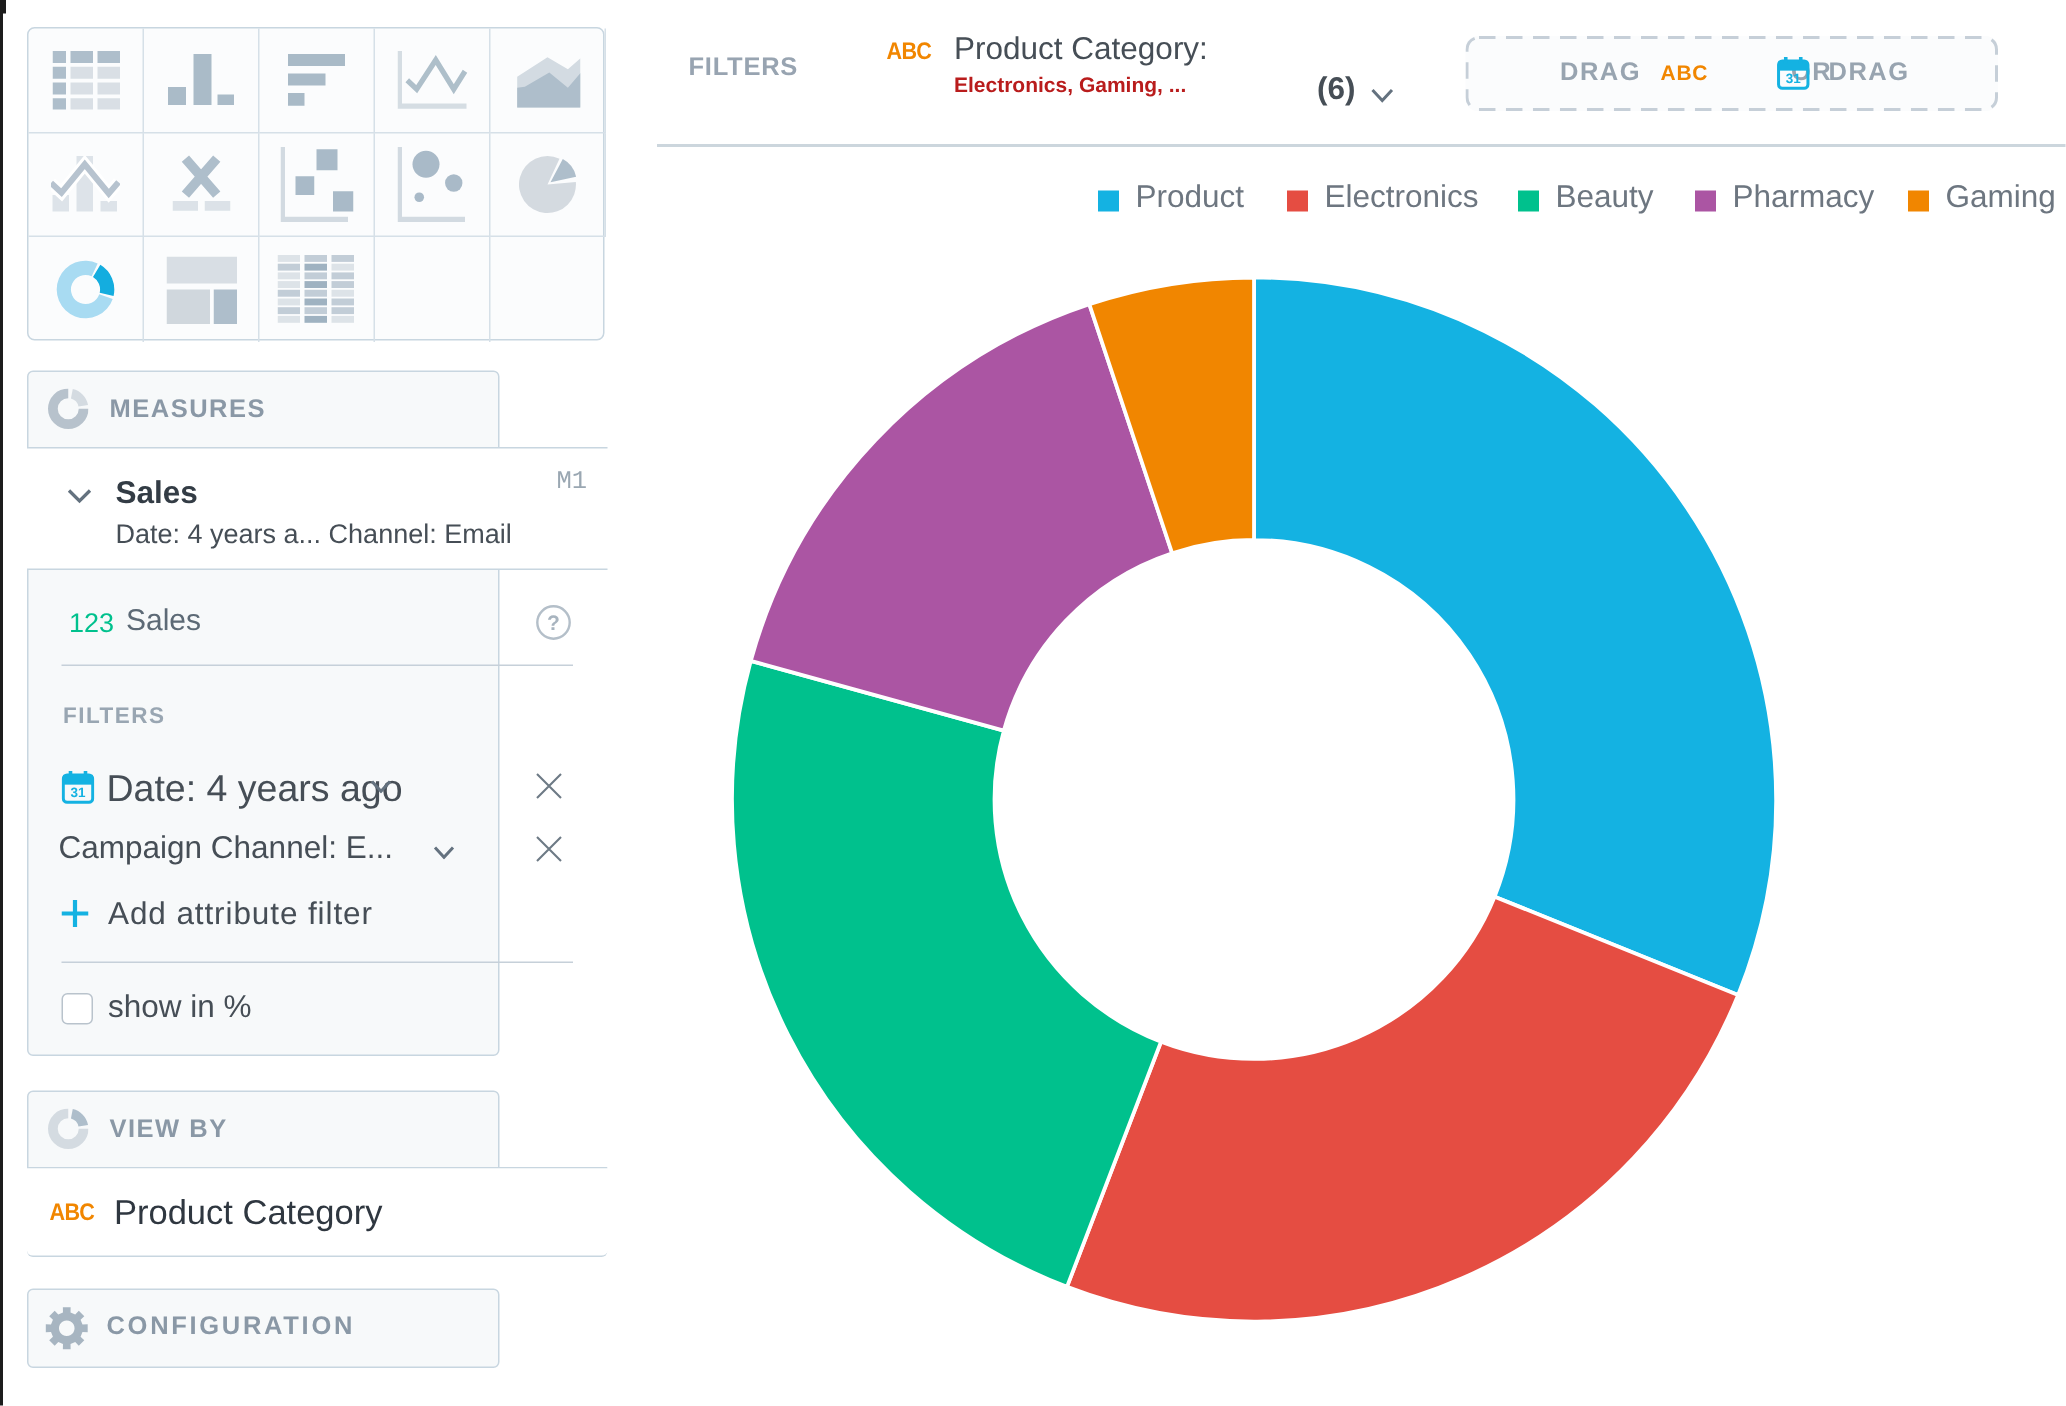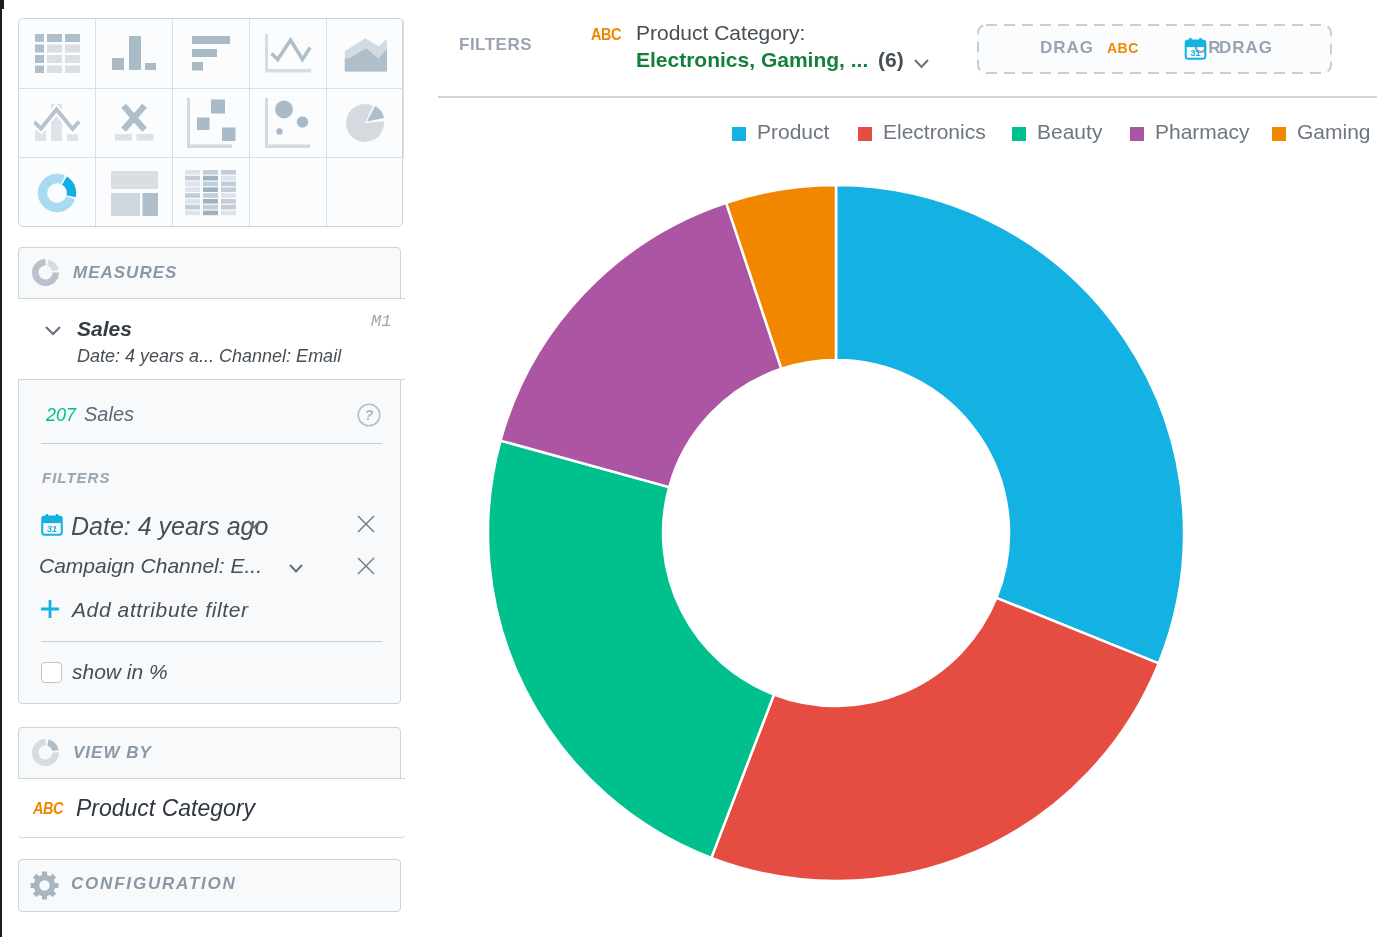--- a/index.html
+++ b/index.html
@@ -6,22 +6,22 @@
   html,body { width:1377px; height:937px; background:#ffffff; overflow:hidden;
     font-family:"Liberation Sans", sans-serif; }
   .abs { position:absolute; }
   .leftline { position:absolute; left:0; top:0; width:2px; height:937px; background:#1c1c1c; }
   
   .picker { position:absolute; left:18px; top:18px; width:385px; height:209px;
     background:#fbfcfd; border:1px solid #c8d6e0; border-radius:5px; }
   .cell { position:absolute; border-right:1px solid #d6e0e8; border-bottom:1px solid #d6e0e8;
     width:77px; height:69.7px; display:flex; align-items:center; justify-content:center; }
   
-  .panel { position:absolute; left:18px; width:383px; background:#f7f9fa;
-    border:1px solid #c8d6e0; border-radius:4px;font-style:italic; }
+  .panel { position:absolute; left:18px; width:315px; background:#f7f9fa;
+    border:1px solid #c8d6e0; border-radius:4px; }
   .phead { position:absolute; left:0; top:0; width:100%; height:50px; }
   .phead .ptitle { position:absolute; left:54px; top:15px; font-size:17px; font-weight:bold;
     color:#8a98a6; letter-spacing:1px; }
   .pico { position:absolute; left:13px; top:11px; }
 </style>
 </head>
 <body>
 <div class="leftline"></div>
 <div class="abs" style="left:0;top:0;width:4px;height:9px;background:#1c1c1c;"></div>
 
@@ -182,21 +182,21 @@
   <div class="abs" style="left:-1px; top:50px; width:387px; height:82px; background:#ffffff;
        border-top:1px solid #c8d6e0; border-bottom:1px solid #c8d6e0;">
     <svg class="abs" style="left:27px;top:27px;" width="16" height="10" viewBox="0 0 16 10">
       <path d="M 1 1 L 8 8 L 15 1" fill="none" stroke="#64727f" stroke-width="2.2"></path>
     </svg>
     <span class="abs" style="left:59px; top:18px; font-size:21px; font-weight:bold; color:#333c45;">Sales</span>
     <span class="abs" style="left:353px; top:13px; font-size:17px; color:#9aa7b2; font-family:'Liberation Mono',monospace;">M1</span>
     <span class="abs" style="left:59px; top:47px; font-size:18px; color:#464e56;">Date: 4 years a... Channel: Email</span>
   </div>
 
-  <span class="abs" style="left:27px; top:157px; font-size:18px; color:#00c18d;">207</span>
+  <span class="abs" style="left:27px; top:157px; font-size:18px; color:#00c18d;">123</span>
   <span class="abs" style="left:65px; top:155px; font-size:20px; color:#5d6a76;">Sales</span>
   <svg class="abs" style="left:338px;top:155px;" width="24" height="24" viewBox="0 0 24 24">
     <circle cx="12" cy="12" r="10.8" fill="none" stroke="#b4bfc9" stroke-width="1.6"></circle>
     <text x="12" y="17" text-anchor="middle" font-size="14" font-weight="bold" fill="#a8b4bf" font-family="Liberation Sans,sans-serif">?</text>
   </svg>
   <div class="abs" style="left:22px; top:195px; width:341px; height:1px; background:#c6d0d9;"></div>
   <span class="abs" style="left:23px; top:221px; font-size:15px; font-weight:bold; color:#99a6b2; letter-spacing:1px;">FILTERS</span>
 
   <svg class="abs" style="left:22px;top:266px;" width="22" height="22" viewBox="0 0 22 22">
     <rect x="1.2" y="2.6" width="19.6" height="18.2" rx="2.5" fill="none" stroke="#14b2e2" stroke-width="2"></rect>
@@ -250,21 +250,21 @@
   <svg class="pico" width="29" height="29" viewBox="0 0 29 29" style="top:11px;left:11px;">
       <path fill-rule="evenodd" fill="#a7b5c1" d="M 11.91 0.54 L 17.09 0.54 L 17.02 4.00 L 20.14 5.29 L 22.54 2.80 L 26.20 6.46 L 23.71 8.86 L 25.00 11.98 L 28.46 11.91 L 28.46 17.09 L 25.00 17.02 L 23.71 20.14 L 26.20 22.54 L 22.54 26.20 L 20.14 23.71 L 17.02 25.00 L 17.09 28.46 L 11.91 28.46 L 11.98 25.00 L 8.86 23.71 L 6.46 26.20 L 2.80 22.54 L 5.29 20.14 L 4.00 17.02 L 0.54 17.09 L 0.54 11.91 L 4.00 11.98 L 5.29 8.86 L 2.80 6.46 L 6.46 2.80 L 8.86 5.29 L 11.98 4.00 Z M 14.5 9.3 A 5.2 5.2 0 1 0 14.51 9.3 Z"></path>
     </svg>
   <span class="abs" style="left:52px; top:14px; font-size:17px; font-weight:bold; color:#8a98a6; letter-spacing:1.8px;">CONFIGURATION</span>
 </div>
 
 <div id="topbar">
   <span class="abs" style="left:459px; top:35px; font-size:17px; font-weight:bold; color:#98a4b1; letter-spacing:0.5px;">FILTERS</span>
   <span class="abs" style="left:591px; top:26px; font-size:16px; font-weight:bold; color:#f18600; letter-spacing:-0.5px; transform:scaleX(0.9); transform-origin:0 0;">ABC</span>
   <span class="abs" style="left:636px; top:21px; font-size:21px; color:#464e56;">Product Category:</span>
-  <span class="abs" style="left:636px; top:48px; font-size:21px; font-weight:bold; color:#15803d;">Electronics, Gaming, ...</span>
+  <span class="abs" style="left:636px; top:48px; font-size:14px; font-weight:bold; color:#b91c1c;">Electronics, Gaming, ...</span>
   <span class="abs" style="left:878px; top:48px; font-size:21px; font-weight:bold; color:#464e56;">(6)</span>
   <svg class="abs" style="left:914px;top:59px;" width="15" height="10" viewBox="0 0 15 10">
     <path d="M 1 1 L 7.5 8 L 14 1" fill="none" stroke="#64727f" stroke-width="2"></path>
   </svg>
 
   <div class="abs" style="left:977px; top:24px; width:355px; height:50px; background:#fbfcfd; border-radius:8px;"></div>
   <svg class="abs" style="left:977px; top:24px;" width="355" height="50">
     <rect x="1" y="1" width="353" height="48" rx="8" fill="none" stroke="#c6cfd8" stroke-width="2" stroke-dasharray="11 7"></rect>
   </svg>
   <span class="abs" style="left:1040px; top:38px; font-size:17px; font-weight:bold; color:#98a4b0; letter-spacing:1px;">DRAG</span>

